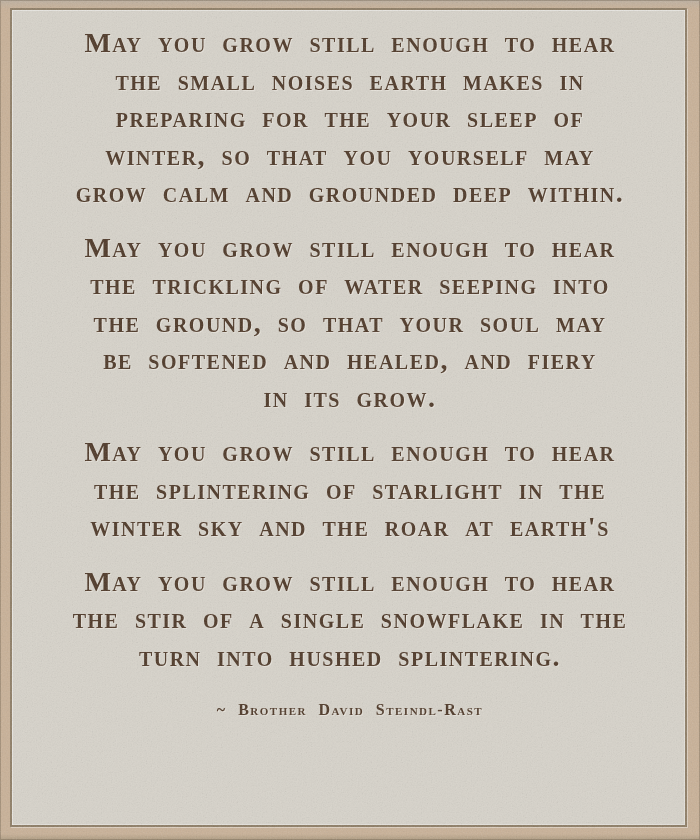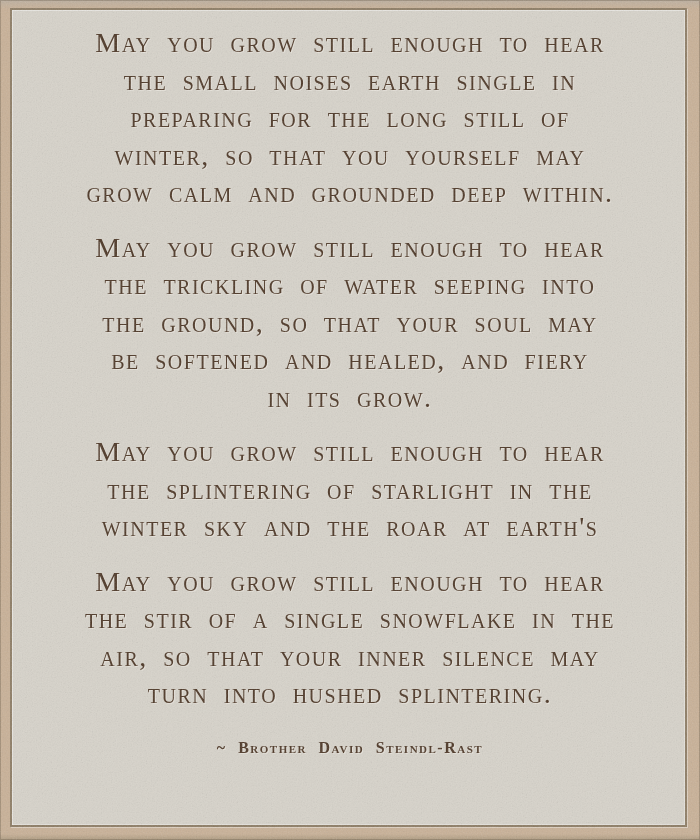--- a/index.html
+++ b/index.html
@@ -36,21 +36,21 @@
   .content{
     position:absolute;left:0;right:0;top:0;bottom:0;
     z-index:2;
     padding-top:24px;
     text-align:center;
     color:var(--ink);
   }
   .line{
     font-variant-caps:small-caps;
     font-variant:small-caps;
-    font-weight:400;
+    font-weight:700;
     font-size:28px;
     line-height:37.5px;
     letter-spacing:1.5px;
     word-spacing:7px;
     white-space:nowrap;
     text-shadow:1px 1px 0 rgba(250,247,240,.45);
   }
   .stanza{margin:0 0 17px 0;}
   .attribution{
     margin-top:8px;
@@ -67,22 +67,22 @@
 </style>
 </head>
 <body>
 
 <div class="poster">
   <div class="panel"></div>
 
   <div class="content">
     <div class="stanza">
       <div class="line">May you grow still enough to hear</div>
-      <div class="line">the small noises earth single in</div>
-      <div class="line">preparing for the long still of</div>
+      <div class="line">the small noises earth makes in</div>
+      <div class="line">preparing for the your sleep of</div>
       <div class="line">winter, so that you yourself may</div>
       <div class="line">grow calm and grounded deep within.</div>
     </div>
 
     <div class="stanza">
       <div class="line">May you grow still enough to hear</div>
       <div class="line">the trickling of water seeping into</div>
       <div class="line">the ground, so that your soul may</div>
       <div class="line">be softened and healed, and fiery</div>
       <div class="line">in its grow.</div>
@@ -90,21 +90,20 @@
 
     <div class="stanza">
       <div class="line">May you grow still enough to hear</div>
       <div class="line">the splintering of starlight in the</div>
       <div class="line">winter sky and the roar at earth's</div>
     </div>
 
     <div class="stanza">
       <div class="line">May you grow still enough to hear</div>
       <div class="line">the stir of a single snowflake in the</div>
-      <div class="line">air, so that your inner silence may</div>
       <div class="line">turn into hushed splintering.</div>
     </div>
 
     <div class="attribution">~ Brother David Steindl-Rast</div>
   </div>
 
   <svg class="texture" width="700" height="840" xmlns="http://www.w3.org/2000/svg" aria-hidden="true">
     <filter id="grain" x="0" y="0" width="100%" height="100%">
       <feTurbulence type="fractalNoise" baseFrequency="0.8" numOctaves="2" seed="7" stitchTiles="stitch"></feTurbulence>
       <feColorMatrix type="saturate" values="0"></feColorMatrix>

